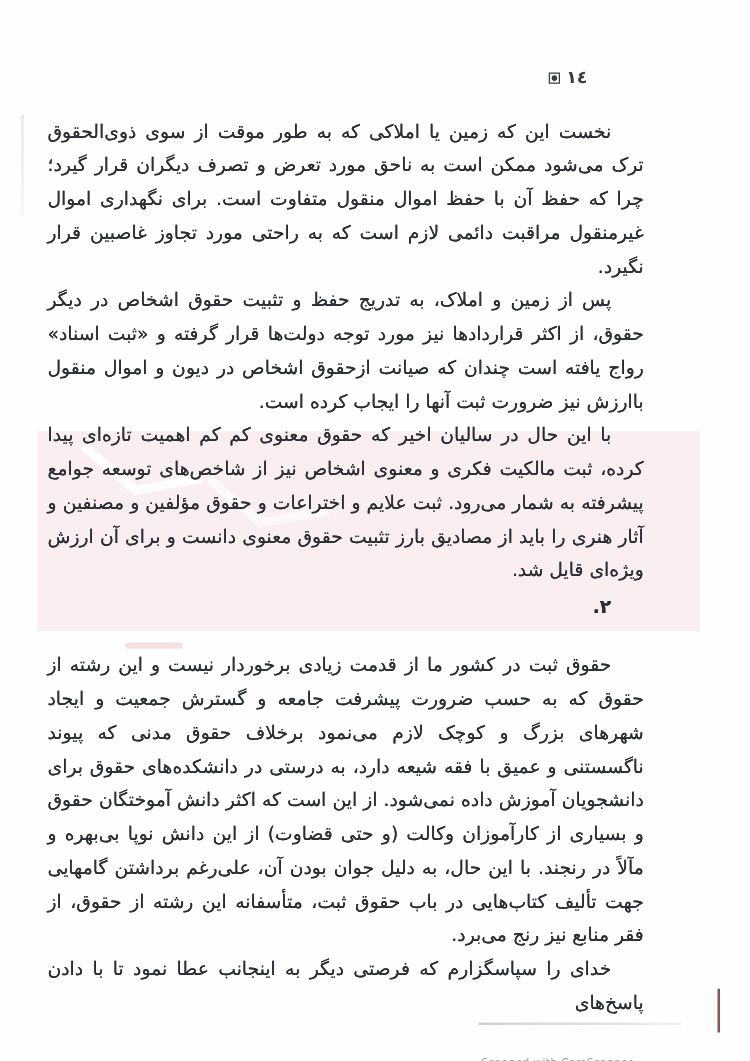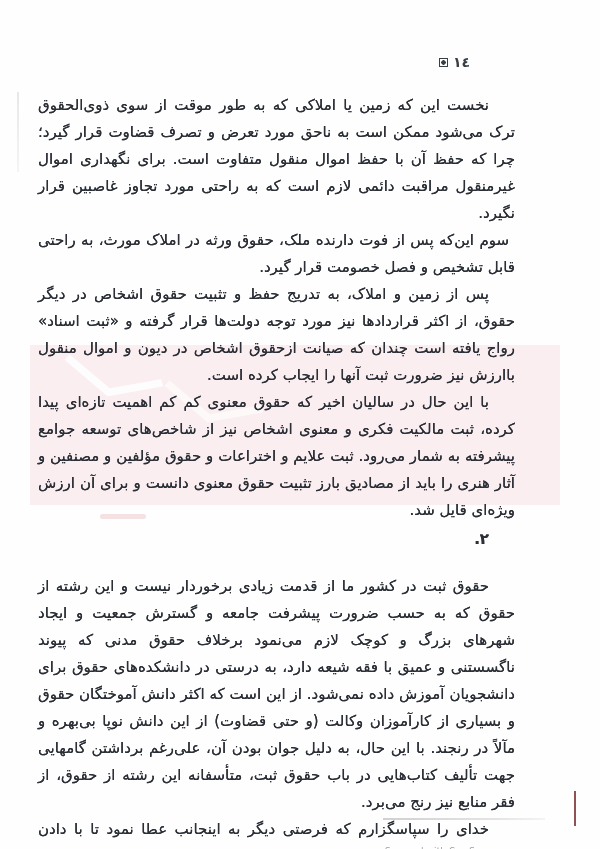--- a/index.html
+++ b/index.html
@@ -69,22 +69,21 @@
     <span class="sq-icon"></span>
   </div>
 
   <div class="watermark-band">
     <span class="wm-chevron c1">〉</span>
     <span class="wm-chevron c2">〉</span>
   </div>
   <div class="band-smudge"></div>
 
   <div class="body-text">
-    <p>نخست این که زمین یا املاکی که به طور موقت از سوی ذوی‌الحقوق ترک می‌شود ممکن است به ناحق مورد تعرض و تصرف قضاوت قرار گیرد؛ چرا که حفظ آن با حفظ اموال منقول متفاوت است. برای نگهداری اموال غیرمنقول مراقبت دائمی لازم است که به راحتی مورد تجاوز غاصبین قرار نگیرد.</p>
-    <p class="flush">سوم این‌که پس از فوت دارنده ملک، حقوق ورثه در املاک مورث، به راحتی قابل تشخیص و فصل خصومت قرار گیرد.</p>
+    <p>نخست این که زمین یا املاکی که به طور موقت از سوی ذوی‌الحقوق ترک می‌شود ممکن است به ناحق مورد تعرض و تصرف دیگران قرار گیرد؛ چرا که حفظ آن با حفظ اموال منقول متفاوت است. برای نگهداری اموال غیرمنقول مراقبت دائمی لازم است که به راحتی مورد تجاوز غاصبین قرار نگیرد.</p>
     <p>پس از زمین و املاک، به تدریج حفظ و تثبیت حقوق اشخاص در دیگر حقوق، از اکثر قراردادها نیز مورد توجه دولت‌ها قرار گرفته و «ثبت اسناد» رواج یافته است چندان که صیانت ازحقوق اشخاص در دیون و اموال منقول باارزش نیز ضرورت ثبت آنها را ایجاب کرده است.</p>
     <p>با این حال در سالیان اخیر که حقوق معنوی کم کم اهمیت تازه‌ای پیدا کرده، ثبت مالکیت فکری و معنوی اشخاص نیز از شاخص‌های توسعه جوامع پیشرفته به شمار می‌رود. ثبت علایم و اختراعات و حقوق مؤلفین و مصنفین و آثار هنری را باید از مصادیق بارز تثبیت حقوق معنوی دانست و برای آن ارزش ویژه‌ای قایل شد.</p>
     <p class="section-number">۲.</p>
     <p>حقوق ثبت در کشور ما از قدمت زیادی برخوردار نیست و این رشته از حقوق که به حسب ضرورت پیشرفت جامعه و گسترش جمعیت و ایجاد شهرهای بزرگ و کوچک لازم می‌نمود برخلاف حقوق مدنی که پیوند ناگسستنی و عمیق با فقه شیعه دارد، به درستی در دانشکده‌های حقوق برای دانشجویان آموزش داده نمی‌شود. از این است که اکثر دانش آموختگان حقوق و بسیاری از کارآموزان وکالت (و حتی قضاوت) از این دانش نوپا بی‌بهره و مآلاً در رنجند. با این حال، به دلیل جوان بودن آن، علی‌رغم برداشتن گامهایی جهت تألیف کتاب‌هایی در باب حقوق ثبت، متأسفانه این رشته از حقوق، از فقر منابع نیز رنج می‌برد.</p>
     <p>خدای را سپاسگزارم که فرصتی دیگر به اینجانب عطا نمود تا با دادن پاسخ‌های</p>
   </div>
 
   <div class="scan-shadow-line"></div>
   <div class="edge-right-maroon"></div>
   <div class="footer-note">Scanned with CamScanner</div>

